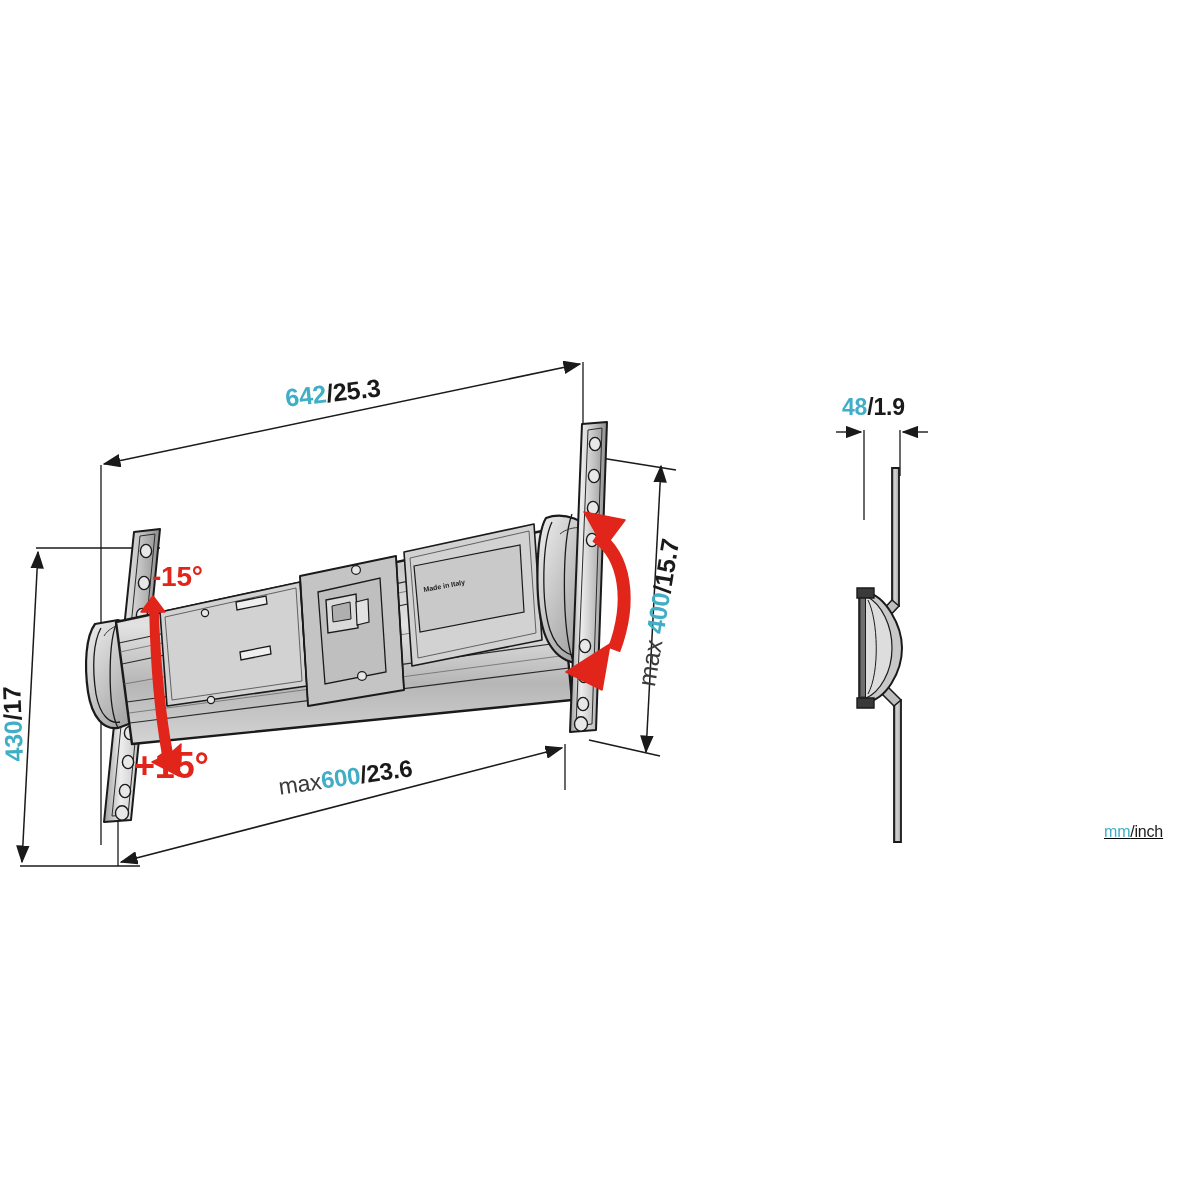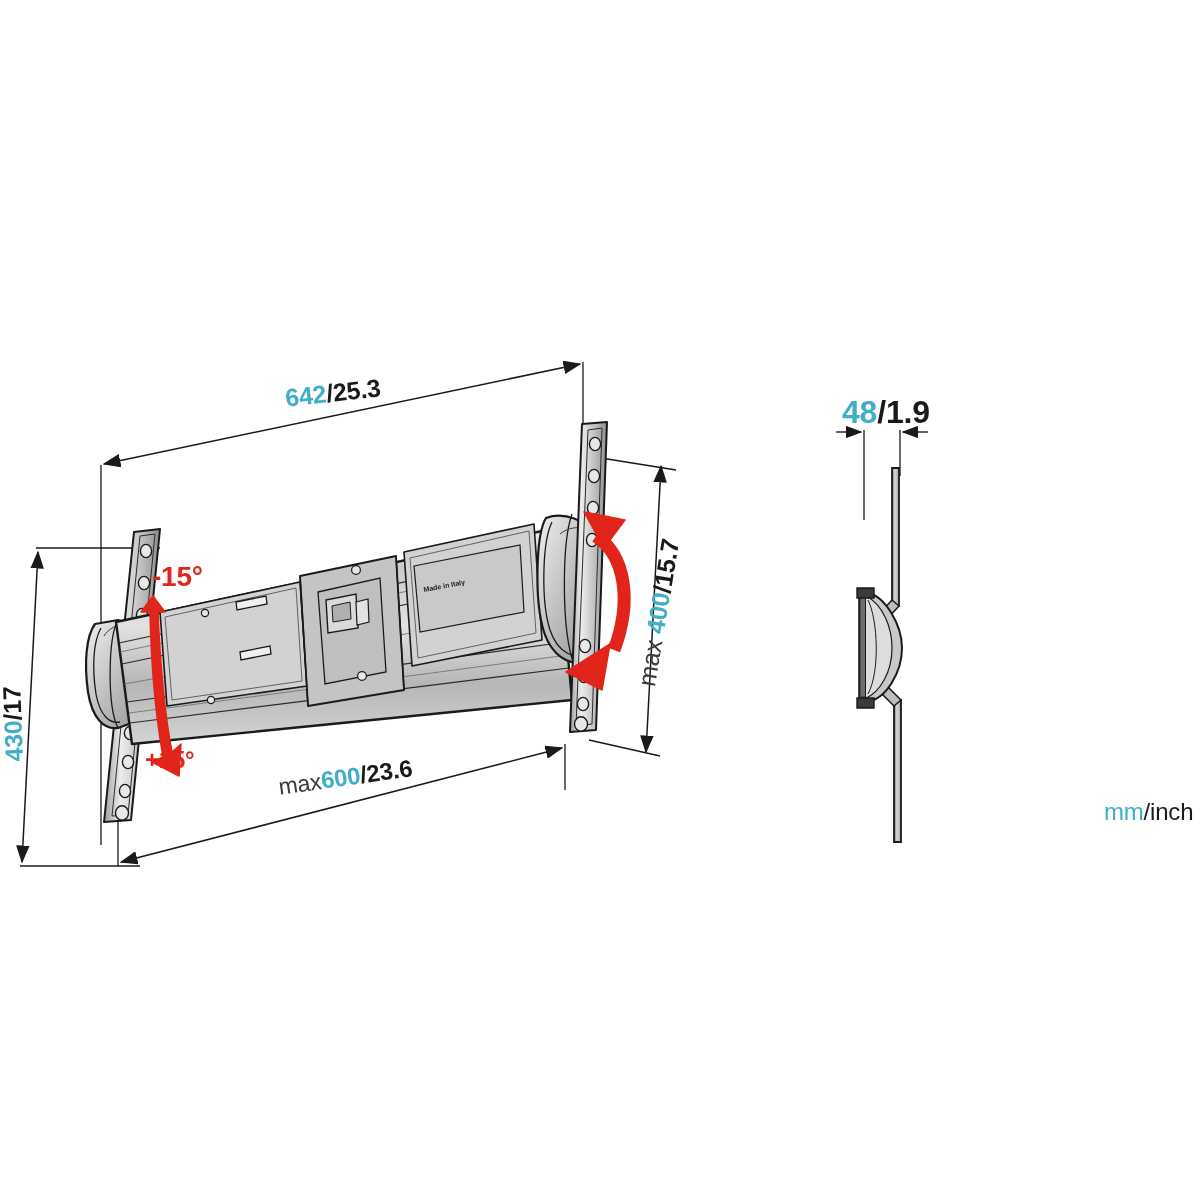--- a/index.html
+++ b/index.html
@@ -30,24 +30,24 @@
     line-height: 1;
   }
   .teal { color: #3FAEC6; }
   .blk  { color: #1A1A1A; }
   .gry  { color: #3a3a3a; font-weight: 400; }
   .red  { color: #E1251B; text-align: right; }
   .lbl-642  { left: 284px; top: 386px;  font-size: 25px; transform: rotate(-6.4deg); transform-origin: left top; }
   .lbl-600  { left: 277px; top: 775px;  font-size: 24px; transform: rotate(-8.0deg); transform-origin: left top; }
   .lbl-430  { left: 2px;   top: 762px;  font-size: 25px; transform: rotate(-92deg); transform-origin: left top; }
   .lbl-400  { left: 634px; top: 684px;  font-size: 25px; transform: rotate(-80.5deg); transform-origin: left top; }
-  .lbl-48   { left: 842px; top: 396px;  font-size: 32px; }
-  .lbl-units{ left: 1104px; top: 800px; font-size: 24px; font-weight: 400; }
+  .lbl-48   { left: 842px; top: 396px;  font-size: 23px; }
+  .lbl-units{ left: 1104px; top: 824px; font-size: 16px; font-weight: 400; text-decoration: underline; }
   .lbl-neg  { left: 152px; top: 563px;  font-size: 28px; }
-  .lbl-pos  { left: 145px; top: 748px;  font-size: 24px; }
+  .lbl-pos  { left: 134px; top: 748px;  font-size: 36px; }
   .lbl-units .teal { font-weight: 400; }
   .lbl-600 .gry { font-size: 23px; }
 </style>
 </head>
 <body>
 
 <div id="stage">
 
   <svg class="layer" viewBox="0 0 1200 1200">
     <defs>

